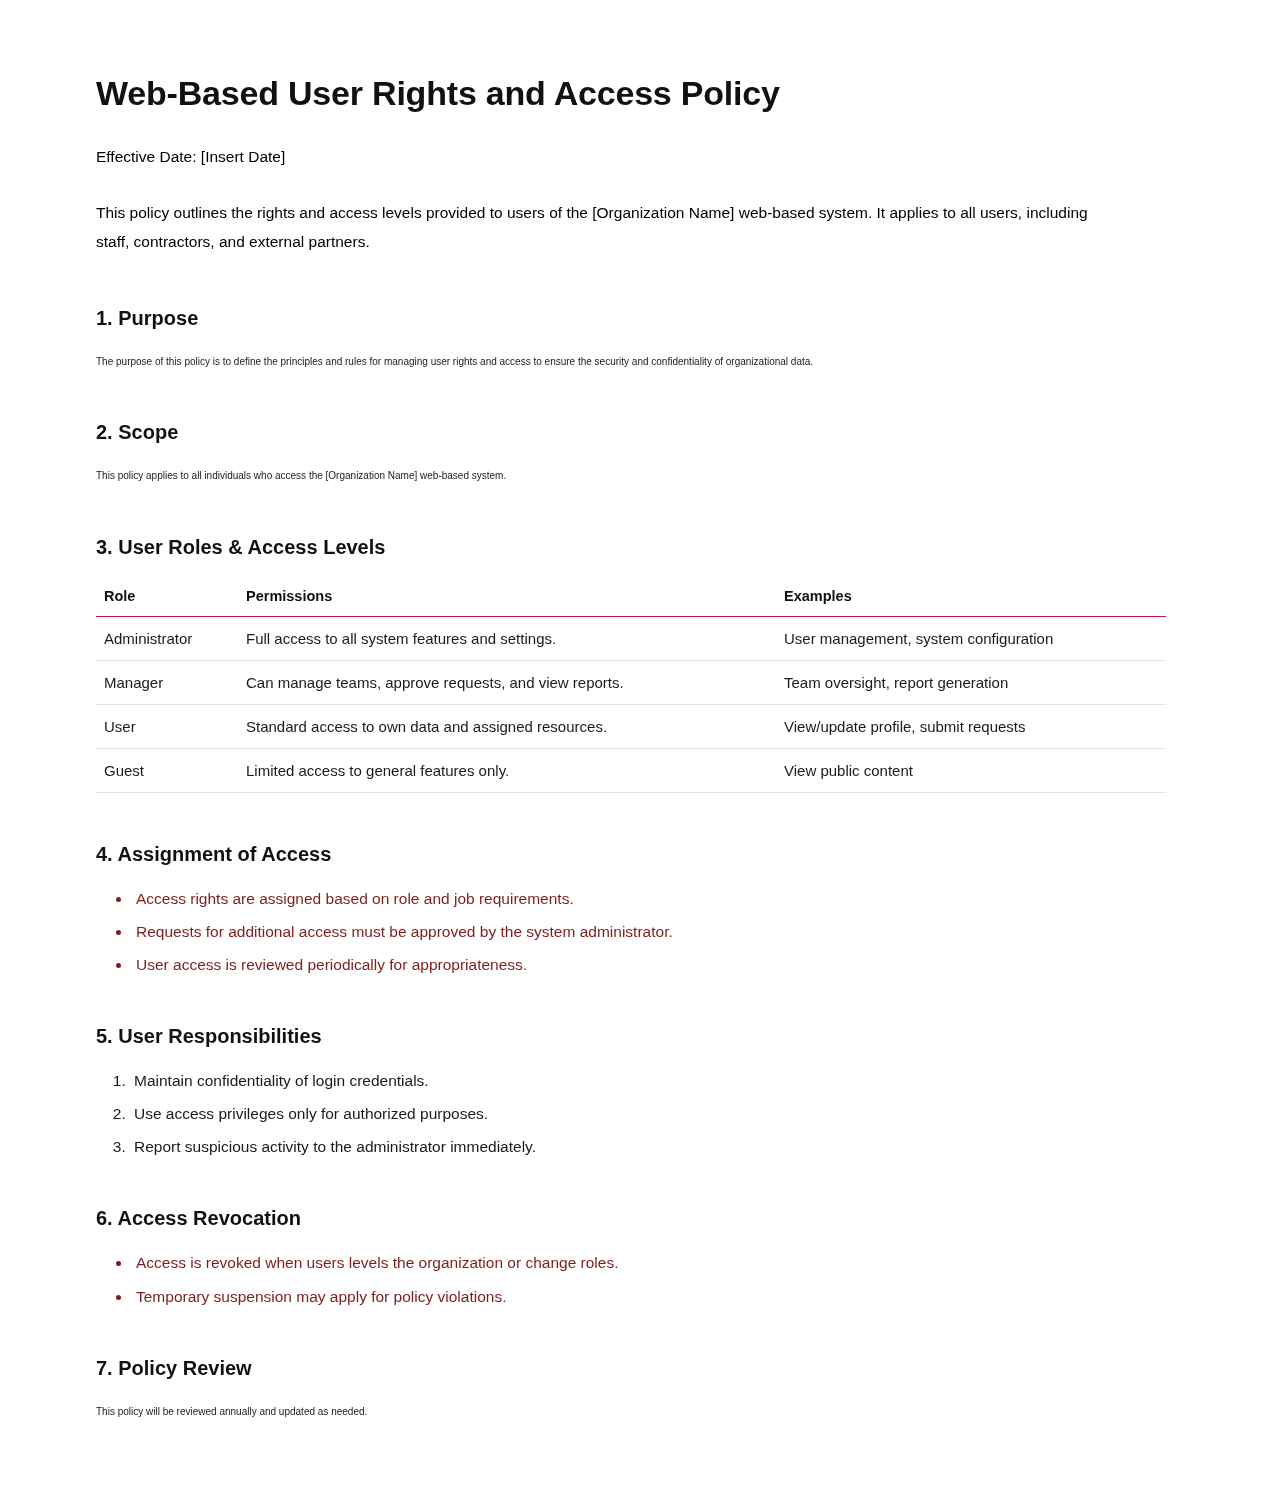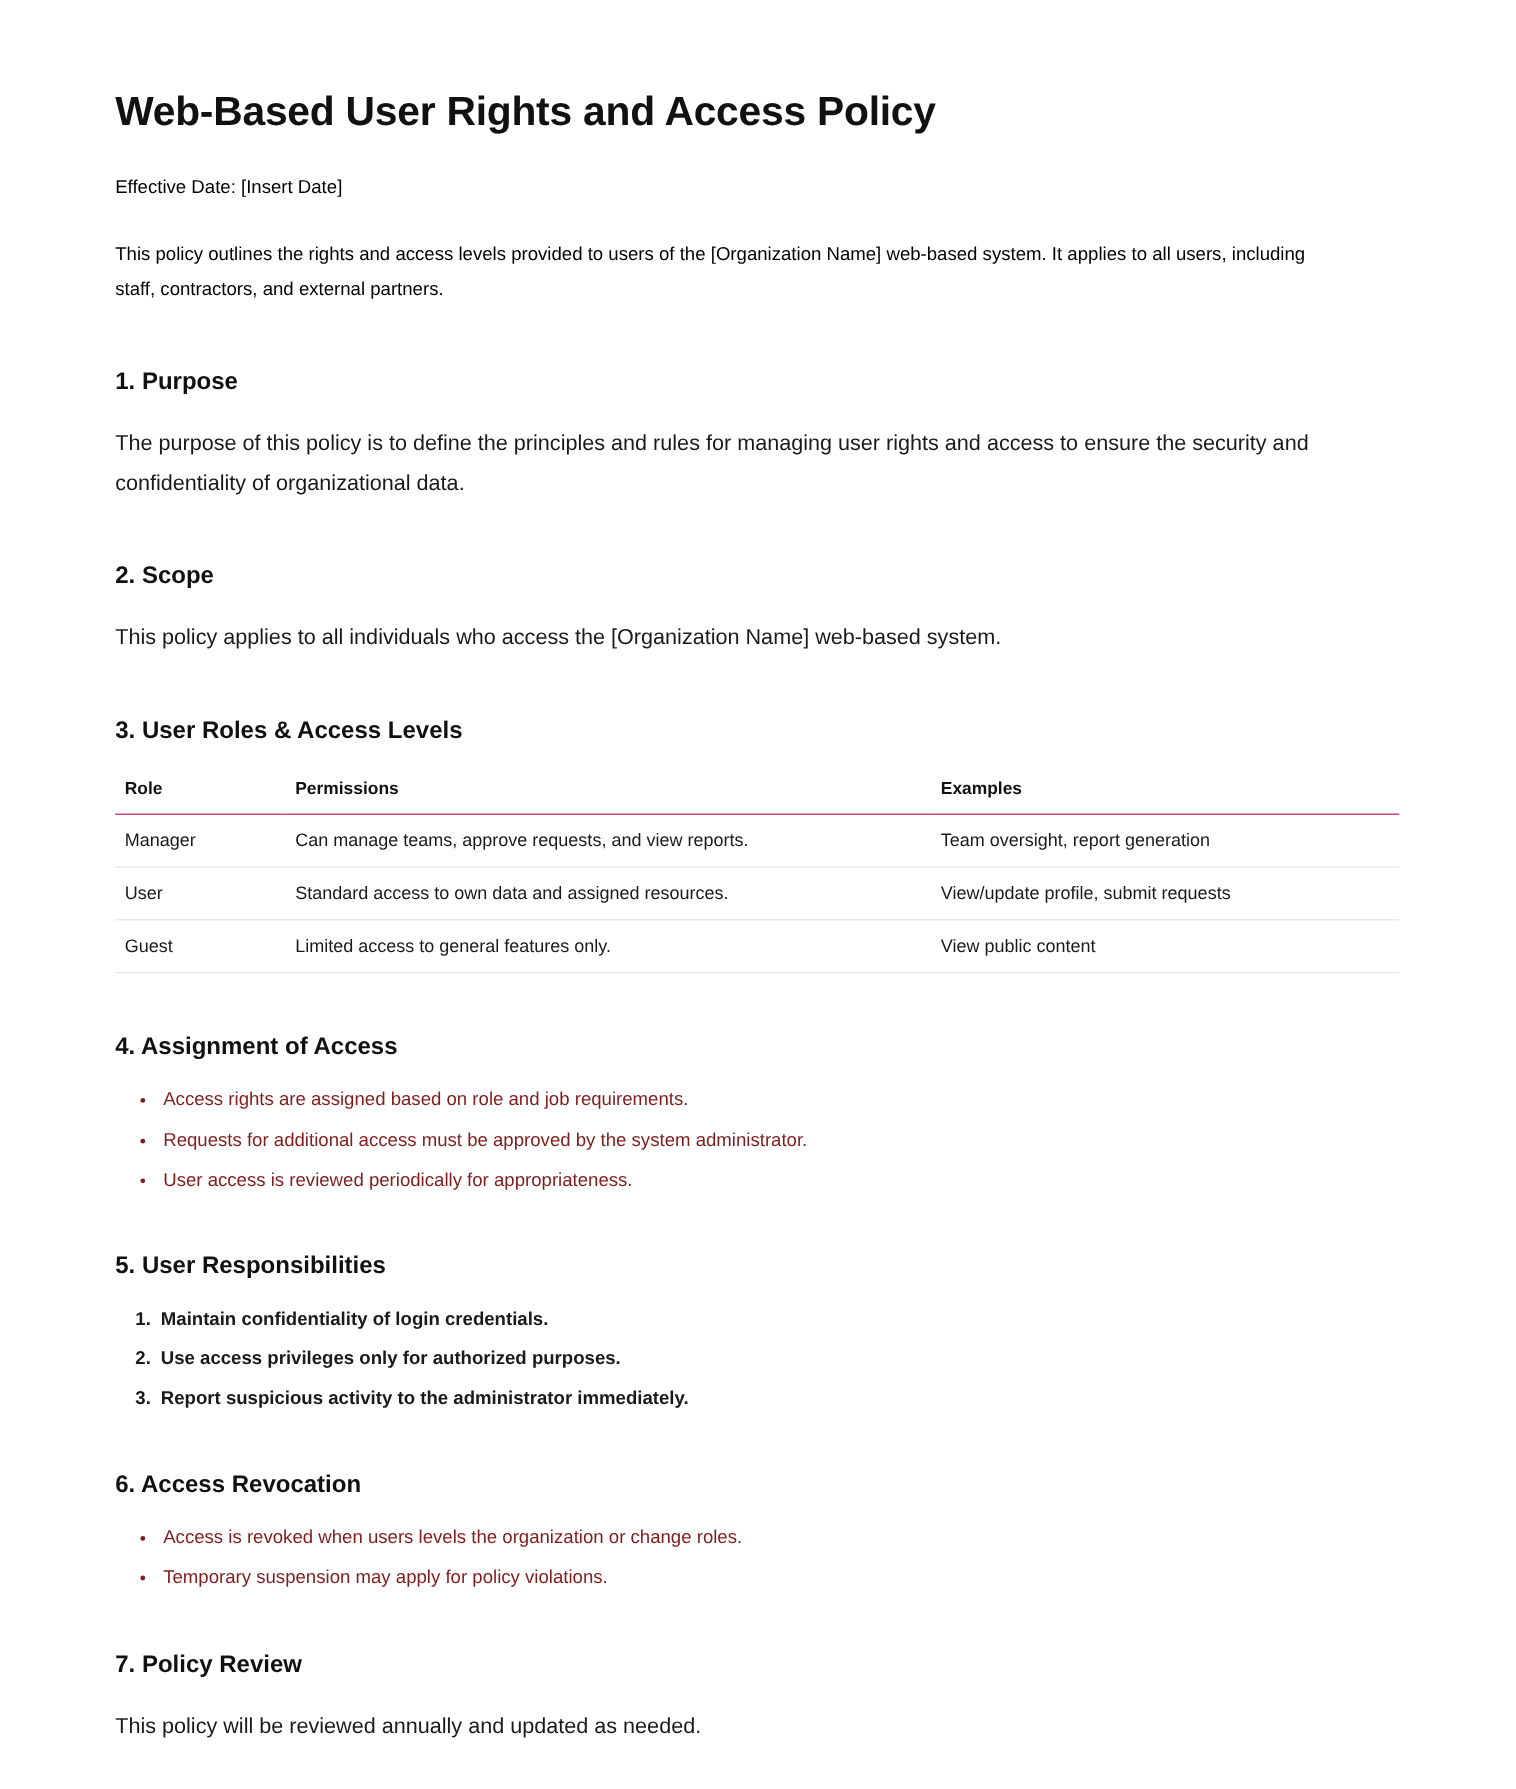--- a/index.html
+++ b/index.html
@@ -47,21 +47,21 @@
 
   h2.section-heading {
     font-size: 20px;
     font-weight: bold;
     line-height: 1.3;
     color: #111111;
     margin: 48px 0 22px 0;
   }
 
   .section-body {
-    font-size: 18px;
+    font-size: 10px;
     line-height: 1.85;
     color: #1a1a1a;
     max-width: 1020px;
     margin: 0;
   }
 
   table.roles-table {
     border-collapse: collapse;
     width: 1070px;
     margin: 0;
@@ -99,21 +99,20 @@
     margin: 0 0 13px 0;
     color: #7f1d1d;
     padding-left: 4px;
   }
   ul.doc-list li:last-child { margin-bottom: 0; }
 
   ol.doc-list-num {
     margin: 0;
     padding: 0 0 0 34px;
     list-style-type: decimal;
-    font-weight: bold;
   }
   ol.doc-list-num li {
     font-size: 15.5px;
     line-height: 1.3;
     margin: 0 0 13px 0;
     color: #1a1a1a;
     padding-left: 4px;
   }
   ol.doc-list-num li:last-child { margin-bottom: 0; }
 </style>
@@ -144,20 +143,25 @@
     </colgroup>
     <thead>
       <tr>
         <th>Role</th>
         <th>Permissions</th>
         <th>Examples</th>
       </tr>
     </thead>
     <tbody>
       <tr>
+        <td>Administrator</td>
+        <td>Full access to all system features and settings.</td>
+        <td>User management, system configuration</td>
+      </tr>
+      <tr>
         <td>Manager</td>
         <td>Can manage teams, approve requests, and view reports.</td>
         <td>Team oversight, report generation</td>
       </tr>
       <tr>
         <td>User</td>
         <td>Standard access to own data and assigned resources.</td>
         <td>View/update profile, submit requests</td>
       </tr>
       <tr>

